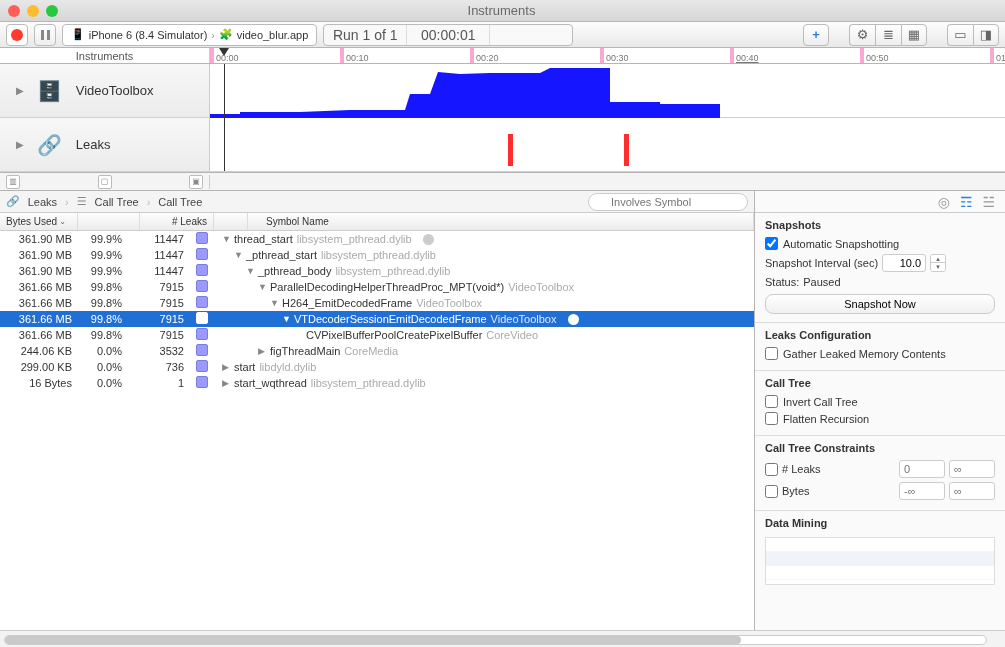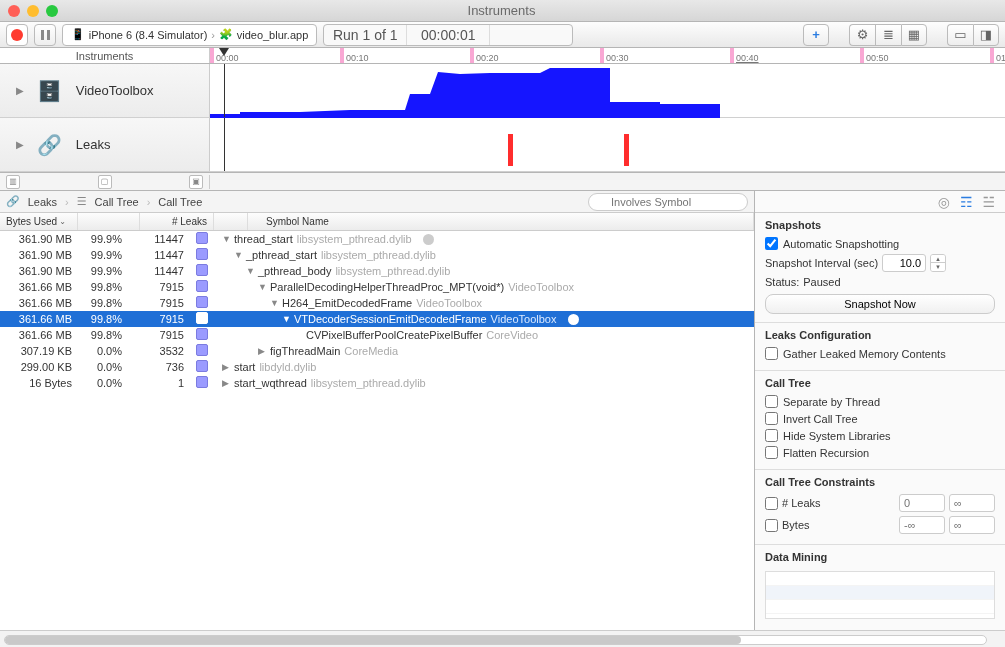--- a/index.html
+++ b/index.html
@@ -313,21 +313,21 @@
             <div class="td lk">7915</div>
             <div class="td ic"><span class="personbadge"></span></div>
             <div class="td sym">
               <span class="indent" style="width:72px"></span>
               <span class="disc"></span>
               <span>CVPixelBufferPoolCreatePixelBuffer</span> 
               <span class="lib">CoreVideo</span>
             </div>
           </div>
           <div class="row">
-            <div class="td bu">307.19 KB</div>
+            <div class="td bu">244.06 KB</div>
             <div class="td pc">0.0%</div>
             <div class="td lk">3532</div>
             <div class="td ic"><span class="personbadge"></span></div>
             <div class="td sym">
               <span class="indent" style="width:36px"></span>
               <span class="disc">▶</span>
               <span>figThreadMain</span> 
               <span class="lib">CoreMedia</span>
             </div>
           </div>
@@ -392,29 +392,21 @@
       <label class="chk">
           <input type="checkbox" style="">
           <span>Gather Leaked Memory Contents</span>
         </label>
     </div>
 
     <div class="section-h">Call Tree</div>
     <div class="section-b">
       <label class="chk">
           <input type="checkbox" style="">
-          <span>Separate by Thread</span>
-        </label>
-      <label class="chk">
-          <input type="checkbox" style="">
           <span>Invert Call Tree</span>
-        </label>
-      <label class="chk">
-          <input type="checkbox" style="">
-          <span>Hide System Libraries</span>
         </label>
       <label class="chk">
           <input type="checkbox" style="">
           <span>Flatten Recursion</span>
         </label>
     </div>
 
     <div class="section-h">Call Tree Constraints</div>
     <div class="section-b">
       <div class="con-row">

